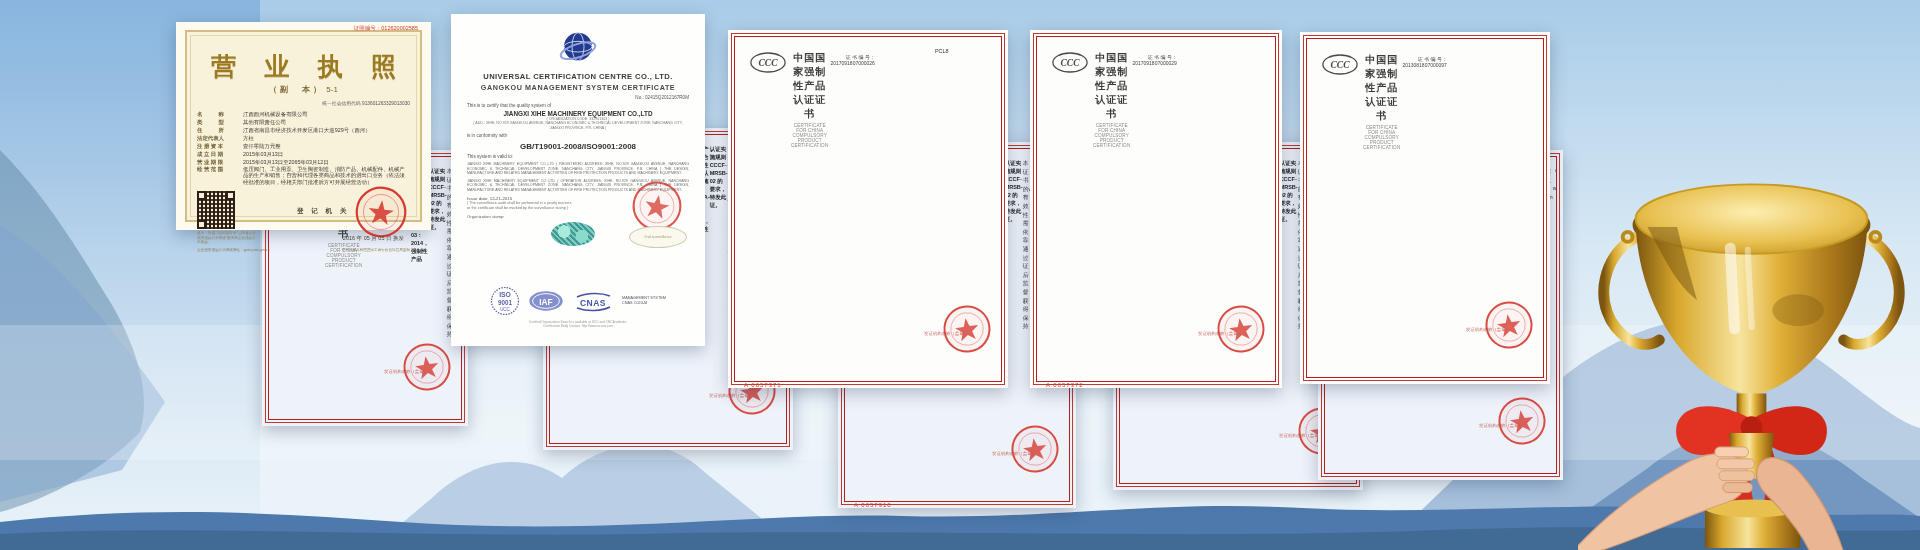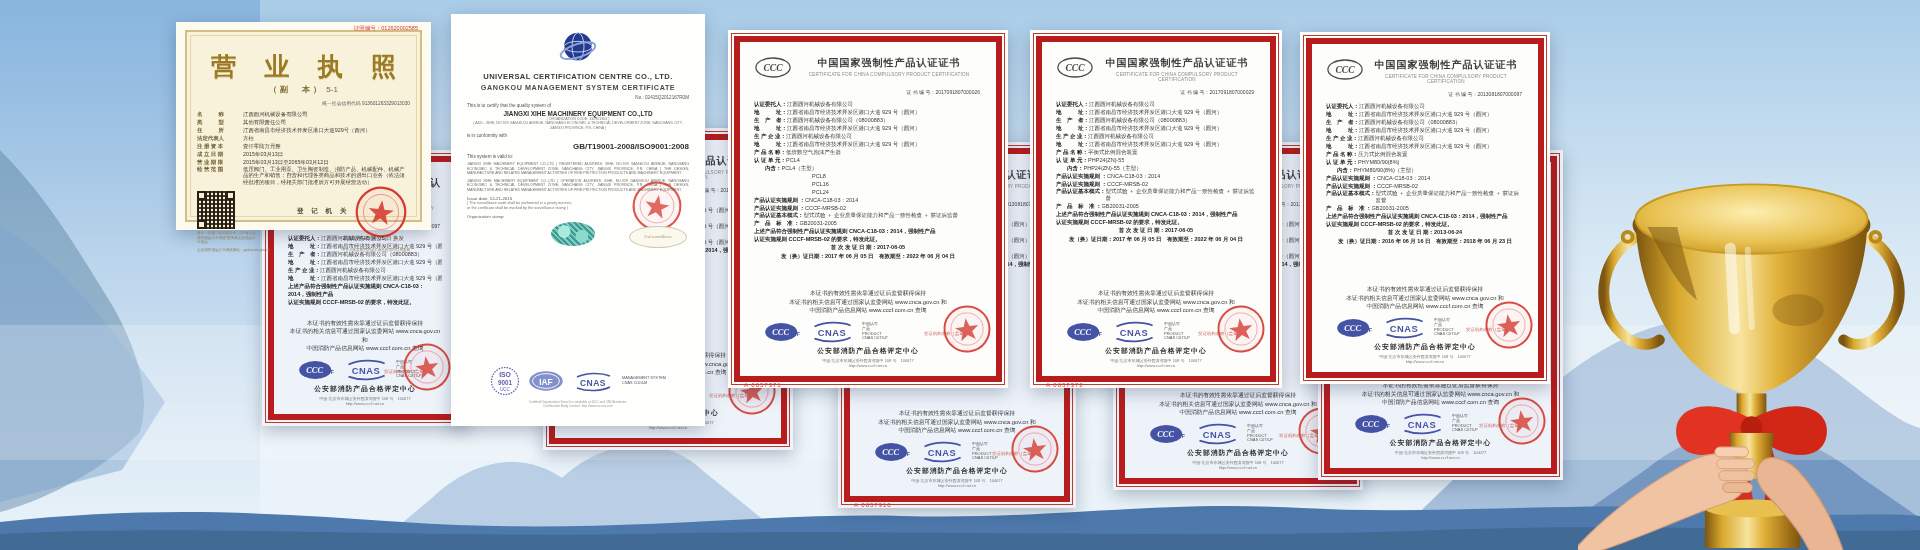--- a/index.html
+++ b/index.html
@@ -11,21 +11,21 @@
 .ccc-front{z-index:2;background:#fdfdfc}
 .bg-cert{z-index:1;background:#eef3fa}
 .ccc-front[data-idx="0"]{left:728px;top:30px;width:280px;height:358px}
 .ccc-front[data-idx="1"]{left:1030px;top:30px;width:252px;height:358px}
 .ccc-front[data-idx="2"]{left:1300px;top:32px;width:250px;height:352px}
 .bg-cert[data-idx="0"]{left:262px;top:150px;width:206px;height:276px}
 .bg-cert[data-idx="1"]{left:543px;top:128px;width:250px;height:322px}
 .bg-cert[data-idx="2"]{left:838px;top:142px;width:238px;height:366px}
 .bg-cert[data-idx="3"]{left:1113px;top:142px;width:250px;height:348px}
 .bg-cert[data-idx="4"]{left:1318px;top:150px;width:245px;height:330px}
-.ccc-frame{position:absolute;inset:6px;border:6px solid #b91c1c;outline:1px solid #c0392f;outline-offset:2px;padding:10px 14px 8px;display:flex;flex-direction:column;overflow:hidden}
+.ccc-frame{position:absolute;inset:6px;border:1px solid #b91c1c;outline:1px solid #c0392f;outline-offset:2px;padding:10px 14px 8px;display:flex;flex-direction:row;overflow:hidden}
 .ccc-head{position:relative;margin-top:4px;min-height:26px}
 .ccc-mark{position:absolute;left:0;top:0;width:38px;height:23px}
 .ccc-head-t{margin-left:42px;text-align:center}
 .ccc-title{font-size:10px;font-weight:bold;color:#3c3c3c;letter-spacing:1px}
 .ccc-sub{font-size:4.6px;color:#8a8a8a;margin-top:2px;letter-spacing:.2px}
 .ccc-no{text-align:right;font-size:5px;color:#444;margin:7px 2px 5px}
 .ccc-line{display:flex;font-size:5.5px;line-height:8px;color:#3a3a3a;white-space:nowrap;overflow:hidden}
 .ccc-line .lab{color:#222;font-weight:bold;flex:0 0 auto}
 .ccc-line .val{color:#3a3a3a;overflow:hidden}
 .ccc-line.wrapok{white-space:normal;line-height:7px}
@@ -65,29 +65,29 @@
 .qr i{position:absolute;width:9px;height:9px;border:2px solid #2c2014;background:#f4eeda}
 .qr i.tl{left:0;top:0}.qr i.tr{right:0;top:0}.qr i.bl{left:0;bottom:0}
 .lic-note{font-size:3.6px;line-height:4.4px;color:#8a7c52;width:62px;margin-top:2px}
 .lic-qrcol{display:flex;flex-direction:column}
 .lic-regcol{flex:1;position:relative}
 .lic-reg{position:absolute;left:38px;top:16px;font-size:6.5px;letter-spacing:3px;color:#4a463c;font-weight:bold}
 .lic-seal{position:absolute;right:2px;top:-6px;width:54px;height:54px;transform:rotate(6deg)}
 .lic-date{position:absolute;right:6px;bottom:2px;font-size:5.5px;color:#4a463c}
 .lic-footer{display:flex;justify-content:space-between;font-size:3.6px;color:#8a7c52;margin-top:4px}
 
-.ucc{left:451px;top:14px;width:254px;height:412px;z-index:3;background:#fefefc;padding:14px 16px 18px;display:flex;flex-direction:column}
+.ucc{left:451px;top:14px;width:254px;height:332px;z-index:3;background:#fefefc;padding:14px 16px 18px;display:flex;flex-direction:column}
 .ucc-globe{width:40px;height:40px;align-self:center}
 .ucc-org{text-align:center;font-size:7.6px;font-weight:bold;color:#3a3a3a;letter-spacing:.4px;margin-top:4px}
 .ucc-title{text-align:center;font-size:7.2px;font-weight:bold;color:#4a4a4a;letter-spacing:.6px;margin-top:2px}
 .ucc-no{text-align:right;font-size:4.6px;color:#555;margin-top:3px}
 .ucc-line{font-size:4.6px;color:#555;margin-top:3px}
 .ucc-comp{font-size:6.4px;font-weight:bold;color:#2f2f2f;text-align:center;margin-top:2px}
 .ucc-tiny{font-size:3.6px;line-height:4.4px;color:#7a7a7a;text-align:center}
-.ucc-std{text-align:right;font-size:8px;font-weight:bold;color:#2f2f2f;margin-top:4px}
+.ucc-std{text-align:center;font-size:8px;font-weight:bold;color:#2f2f2f;margin-top:4px}
 .ucc-scope{font-size:3.6px;line-height:4.5px;color:#6f6f6f;text-align:justify;margin-top:3px}
 .ucc-mid{position:relative;flex:1;min-height:64px}
 .ucc-issue{font-size:4.4px;color:#555;margin-top:4px}
 .ucc-surv{font-size:3.8px;color:#777;line-height:5px}
 .ucc-stamp{font-size:4.2px;color:#666;margin-top:3px}
 .ucc-seal{position:absolute;right:6px;top:-12px;width:52px;height:52px;transform:rotate(10deg);opacity:.85}
 .holo{position:absolute;left:84px;top:30px;width:44px;height:24px;border-radius:50%;background:
  radial-gradient(circle at 30% 40%,#9fe8d8 0 18%,transparent 19%),
  radial-gradient(circle at 70% 60%,#7fd8c8 0 18%,transparent 19%),
  repeating-linear-gradient(45deg,#2e8f86 0 2px,#6fc8bf 2px 4px);opacity:.9}

